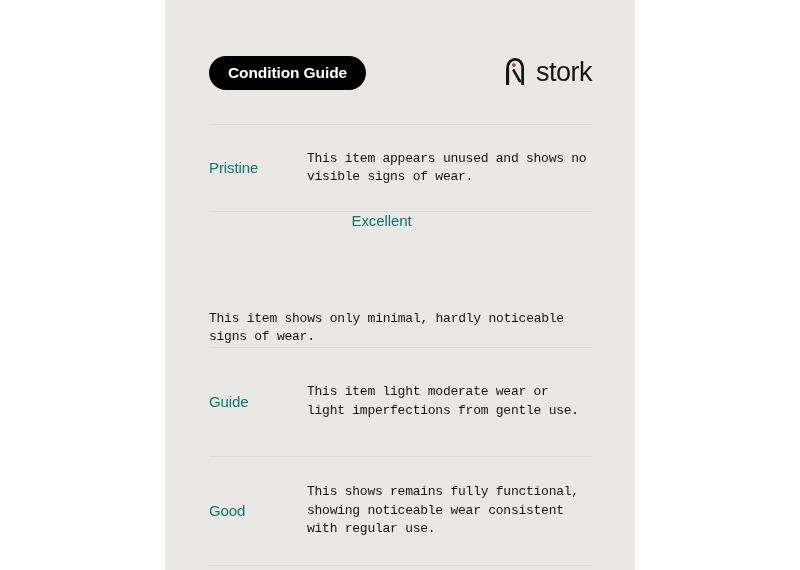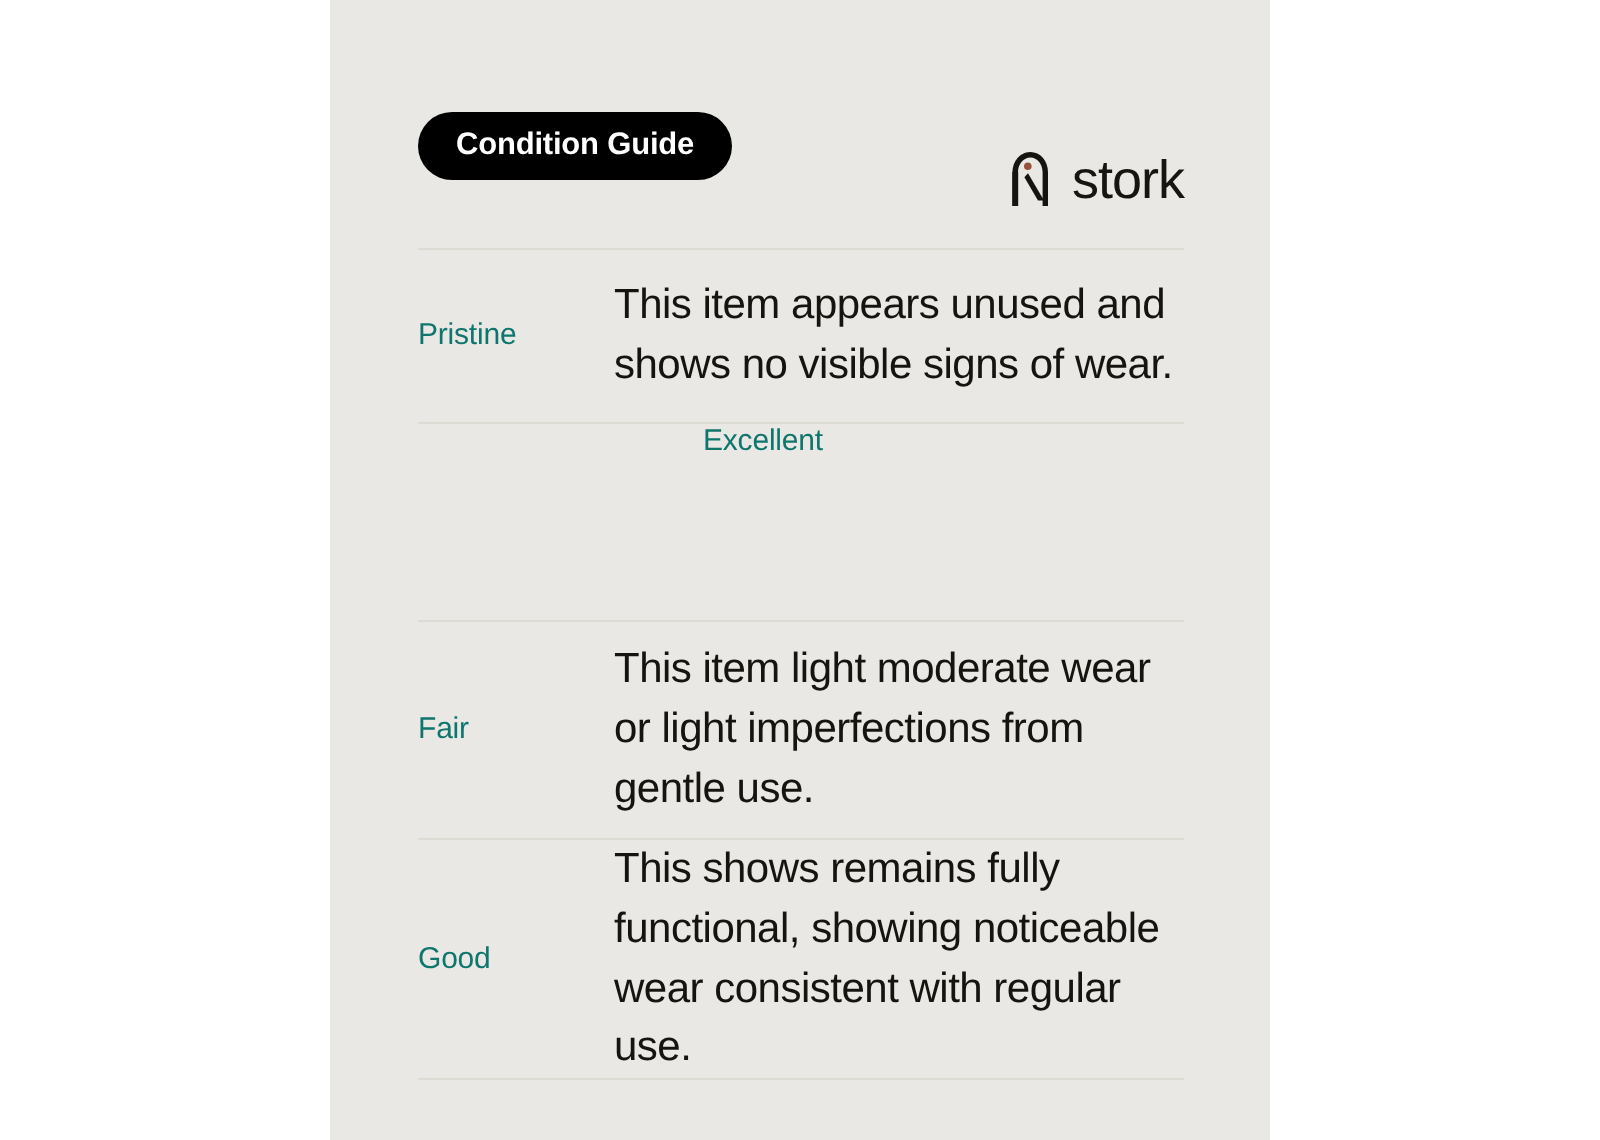--- a/index.html
+++ b/index.html
@@ -57,21 +57,21 @@
     align-items: center;
     justify-content: center;
     white-space: nowrap;
     cursor: pointer;
     user-select: none;
   }
 
   .brand {
     position: absolute;
     right: 0;
-    top: 18px;
+    top: 0;
     display: flex;
     align-items: center;
     gap: 9px;
     cursor: pointer;
   }
   .brand-mark {
     width: 24px;
     height: 30px;
     display: block;
   }
@@ -114,26 +114,27 @@
     flex: 0 0 98px;
     font-size: 15px;
     font-weight: 400;
     color: #0f766e;
     letter-spacing: -0.1px;
     line-height: 1.2;
   }
 
   .row-desc {
     flex: 1 1 auto;
-    font-size: 21px;
+    font-size: 13px;
     font-weight: 500;
     color: #15140f;
     line-height: 1.42;
     letter-spacing: -0.25px;
     padding-right: 4px;
+    font-family: Liberation Mono, monospace;
   }
 </style>
 </head>
 <body>
 
 <div id="stage">
 
   <div class="card">
 
     <div class="card-header">
@@ -166,26 +167,27 @@
 
       <div class="guide-row r0">
         <div class="row-label">Pristine</div>
         <div class="row-desc">This item appears unused and shows no visible signs of wear.</div>
       </div>
 
       <div class="divider"></div>
 
       <div class="guide-row r1">
         <div class="row-label">Excellent</div>
+        <div class="row-desc">This item shows only minimal, hardly noticeable signs of wear.</div>
       </div>
 
       <div class="divider"></div>
 
       <div class="guide-row r2">
-        <div class="row-label">Fair</div>
+        <div class="row-label">Guide</div>
         <div class="row-desc">This item light moderate wear or light imperfections from gentle use.</div>
       </div>
 
       <div class="divider"></div>
 
       <div class="guide-row r3">
         <div class="row-label">Good</div>
         <div class="row-desc">This shows remains fully functional, showing noticeable wear consistent with regular use.</div>
       </div>
 

